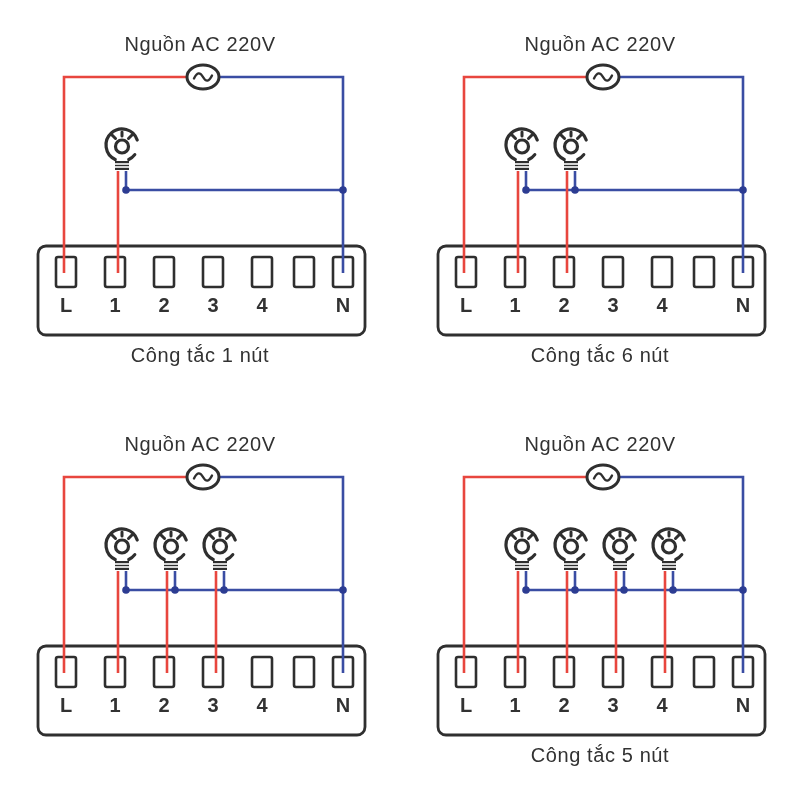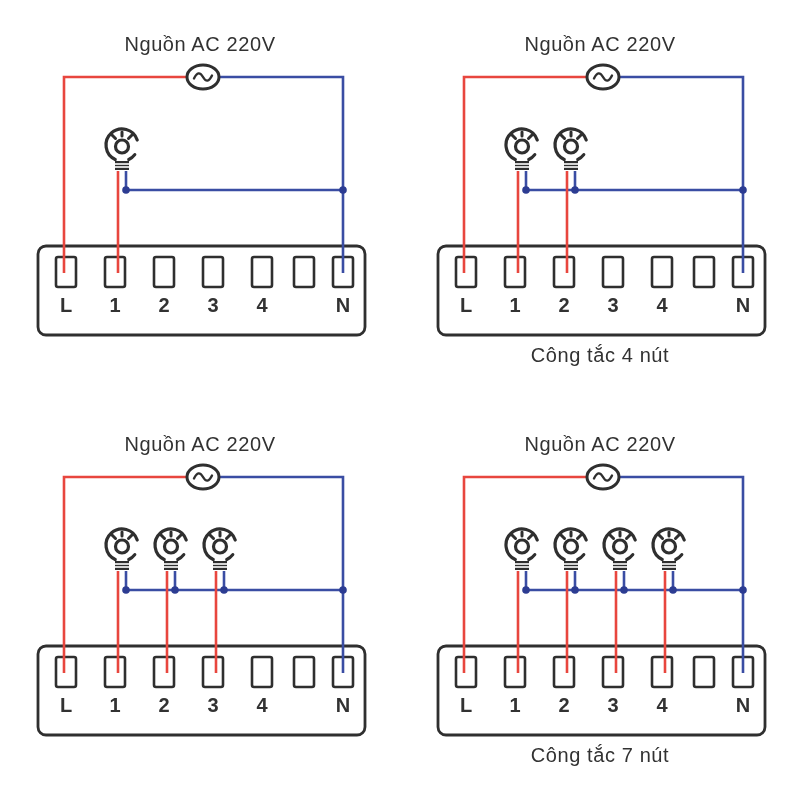--- a/index.html
+++ b/index.html
@@ -52,20 +52,21 @@
           <line x1="128.5" y1="138.5" x2="132" y2="135" stroke="#2f2f2f" stroke-width="3" stroke-linecap="round"></line>
           <rect x="115" y="161" width="14" height="9" fill="#2f2f2f"></rect>
           <line x1="115" y1="164" x2="129" y2="164" stroke="#ffffff" stroke-width="1.6"></line>
           <line x1="115" y1="167" x2="129" y2="167" stroke="#ffffff" stroke-width="1.6"></line>
         </g>
         <g>
           <ellipse cx="203" cy="77" rx="16" ry="12" fill="#ffffff" stroke="#2f2f2f" stroke-width="3"></ellipse>
           <path d="M194 78.5 Q 198.5 69 203 77 Q 207.5 85 212 75.5" fill="none" stroke="#2f2f2f" stroke-width="2.4" stroke-linecap="round"></path>
         </g>
       </svg>
+    <div class="caption">Công tắc 1 nút</div>
   </div>
 
   <div class="panel">
     <div class="title">Nguồn AC 220V</div>
     <svg id="diagram-1" width="400" height="400" viewBox="0 0 400 400">
         <rect x="38" y="246" width="327" height="89" rx="8" fill="#ffffff" stroke="#2f2f2f" stroke-width="2.8"></rect>
         <rect x="56" y="257" width="20" height="30" rx="2" fill="#ffffff" stroke="#2f2f2f" stroke-width="2.6"></rect>
         <text x="66" y="312" text-anchor="middle" font-size="20" font-weight="700" fill="#323232">L</text>
         <rect x="105" y="257" width="20" height="30" rx="2" fill="#ffffff" stroke="#2f2f2f" stroke-width="2.6"></rect>
         <text x="115" y="312" text-anchor="middle" font-size="20" font-weight="700" fill="#323232">1</text>
@@ -108,21 +109,21 @@
           <line x1="177.5" y1="138.5" x2="181" y2="135" stroke="#2f2f2f" stroke-width="3" stroke-linecap="round"></line>
           <rect x="164" y="161" width="14" height="9" fill="#2f2f2f"></rect>
           <line x1="164" y1="164" x2="178" y2="164" stroke="#ffffff" stroke-width="1.6"></line>
           <line x1="164" y1="167" x2="178" y2="167" stroke="#ffffff" stroke-width="1.6"></line>
         </g>
         <g>
           <ellipse cx="203" cy="77" rx="16" ry="12" fill="#ffffff" stroke="#2f2f2f" stroke-width="3"></ellipse>
           <path d="M194 78.5 Q 198.5 69 203 77 Q 207.5 85 212 75.5" fill="none" stroke="#2f2f2f" stroke-width="2.4" stroke-linecap="round"></path>
         </g>
       </svg>
-    <div class="caption">Công tắc 4 nút</div>
+    <div class="caption">Công tắc 6 nút</div>
   </div>
 
   <div class="panel">
     <div class="title">Nguồn AC 220V</div>
     <svg id="diagram-2" width="400" height="400" viewBox="0 0 400 400">
         <rect x="38" y="246" width="327" height="89" rx="8" fill="#ffffff" stroke="#2f2f2f" stroke-width="2.8"></rect>
         <rect x="56" y="257" width="20" height="30" rx="2" fill="#ffffff" stroke="#2f2f2f" stroke-width="2.6"></rect>
         <text x="66" y="312" text-anchor="middle" font-size="20" font-weight="700" fill="#323232">L</text>
         <rect x="105" y="257" width="20" height="30" rx="2" fill="#ffffff" stroke="#2f2f2f" stroke-width="2.6"></rect>
         <text x="115" y="312" text-anchor="middle" font-size="20" font-weight="700" fill="#323232">1</text>
@@ -263,16 +264,16 @@
           <line x1="275.5" y1="138.5" x2="279" y2="135" stroke="#2f2f2f" stroke-width="3" stroke-linecap="round"></line>
           <rect x="262" y="161" width="14" height="9" fill="#2f2f2f"></rect>
           <line x1="262" y1="164" x2="276" y2="164" stroke="#ffffff" stroke-width="1.6"></line>
           <line x1="262" y1="167" x2="276" y2="167" stroke="#ffffff" stroke-width="1.6"></line>
         </g>
         <g>
           <ellipse cx="203" cy="77" rx="16" ry="12" fill="#ffffff" stroke="#2f2f2f" stroke-width="3"></ellipse>
           <path d="M194 78.5 Q 198.5 69 203 77 Q 207.5 85 212 75.5" fill="none" stroke="#2f2f2f" stroke-width="2.4" stroke-linecap="round"></path>
         </g>
       </svg>
-    <div class="caption">Công tắc 7 nút</div>
+    <div class="caption">Công tắc 5 nút</div>
   </div>
 
 </div>
 
 </body></html>

